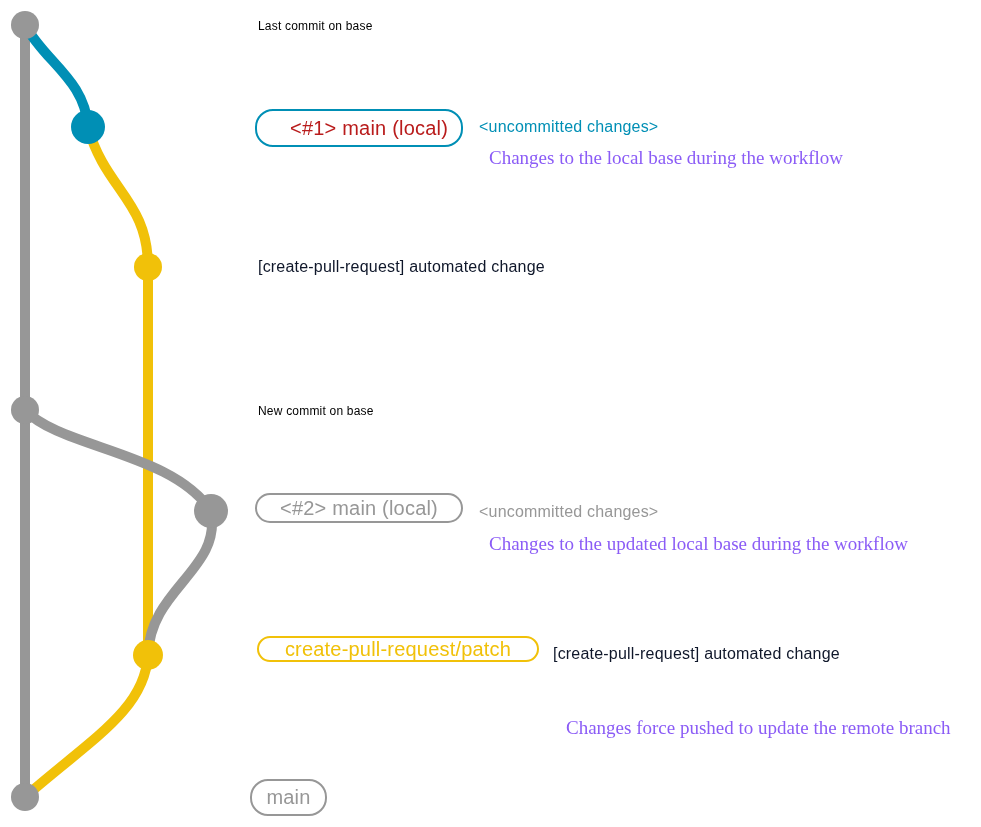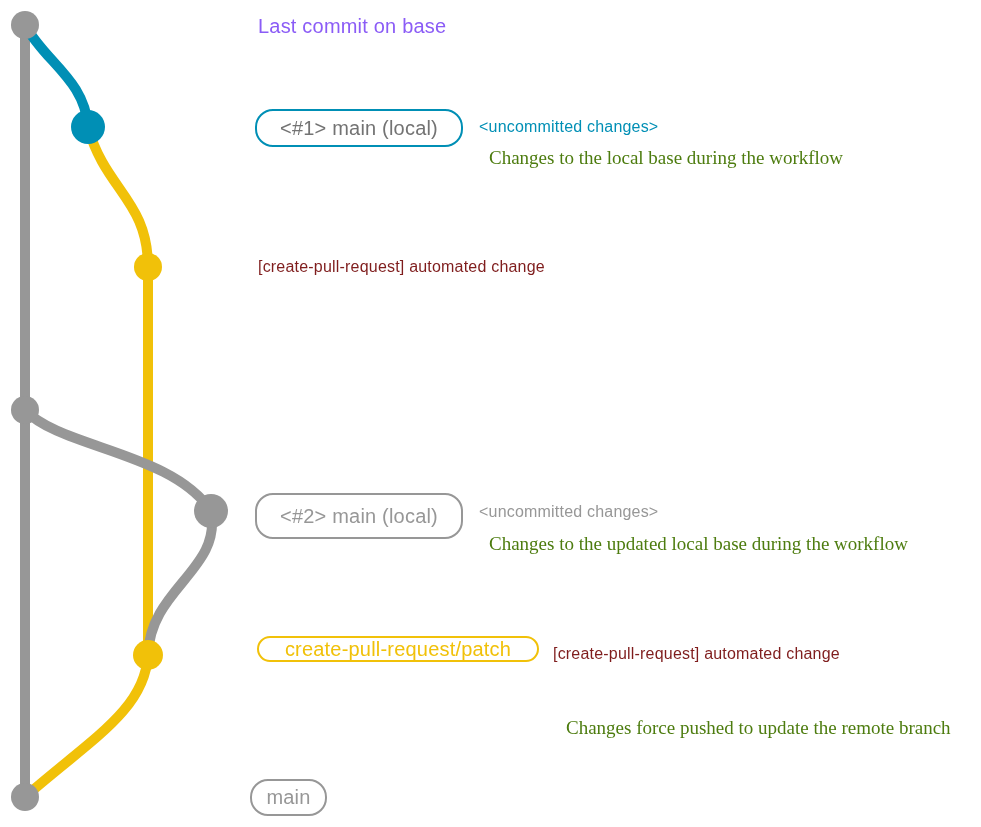--- a/index.html
+++ b/index.html
@@ -10,49 +10,49 @@
     background: #ffffff;
     overflow: hidden;
     font-family: "Liberation Sans", sans-serif;
   }
   #graph-svg { position: absolute; left: 0; top: 0; }
   #graph-svg path { fill: none; stroke-width: 10; stroke-linecap: round; }
 
   .abs { position: absolute; transform: translateY(-50%); white-space: nowrap; }
 
   .note {
-    font-size: 20px;
-    color: #8b5cf6;
+    font-size: 12px;
+    color: #000000;
     letter-spacing: 0.2px;
   }
   .msg { font-size: 16px; letter-spacing: 0.2px; }
   .msg.blue   { color: #008fb5; }
-  .msg.yellow { color: #7f1d1d; }
+  .msg.yellow { color: #0f172a; }
   .msg.gray   { color: #979797; }
 
   .detail {
     font-family: "Liberation Serif", serif;
     font-size: 19px;
-    color: #4d7c0f;
+    color: #8b5cf6;
   }
 
   .pill {
     position: absolute;
     box-sizing: border-box;
     display: flex;
     align-items: center;
     justify-content: center;
     border: 2px solid;
     border-radius: 18px;
     background: #ffffff;
     font-size: 20px;
     letter-spacing: 0.2px;
     padding: 0 13px;
   }
-  .pill.blue   { border-color: #008fb5; color: #737373; }
+  .pill.blue   { border-color: #008fb5; color: #b91c1c; justify-content: flex-end; }
   .pill.yellow { border-color: #f1c109; color: #f1c109; }
   .pill.gray   { border-color: #979797; color: #979797; }
 </style>
 </head>
 <body>
 
 <div id="stage">
 
   <svg id="graph-svg" width="245" height="827" viewBox="0 0 245 827">
 
@@ -76,22 +76,23 @@
   <div class="abs note" style="left:258px; top:26px;">Last commit on base</div>
 
   <div class="pill blue" style="left:255px; top:109px; width:208px; height:38px;">
     <span>&lt;#1&gt; main (local)</span>
   </div>
   <div class="abs msg blue" style="left:479px; top:127px;">&lt;uncommitted changes&gt;</div>
   <div class="abs detail" style="left:489px; top:158px;">Changes to the local base during the workflow</div>
 
   <div class="abs msg yellow" style="left:258px; top:267px;">[create-pull-request] automated change</div>
 
+  <div class="abs note" style="left:258px; top:411px;">New commit on base</div>
 
-  <div class="pill gray" style="left:255px; top:493px; width:208px; height:46px;">
+  <div class="pill gray" style="left:255px; top:493px; width:208px; height:30px;">
     <span>&lt;#2&gt; main (local)</span>
   </div>
   <div class="abs msg gray" style="left:479px; top:512px;">&lt;uncommitted changes&gt;</div>
   <div class="abs detail" style="left:489px; top:544px;">Changes to the updated local base during the workflow</div>
 
   <div class="pill yellow" style="left:257px; top:636px; width:282px; height:26px;">
     <span>create-pull-request/patch</span>
   </div>
   <div class="abs msg yellow" style="left:553px; top:654px;">[create-pull-request] automated change</div>
   <div class="abs detail" style="left:566px; top:728px;">Changes force pushed to update the remote branch</div>

